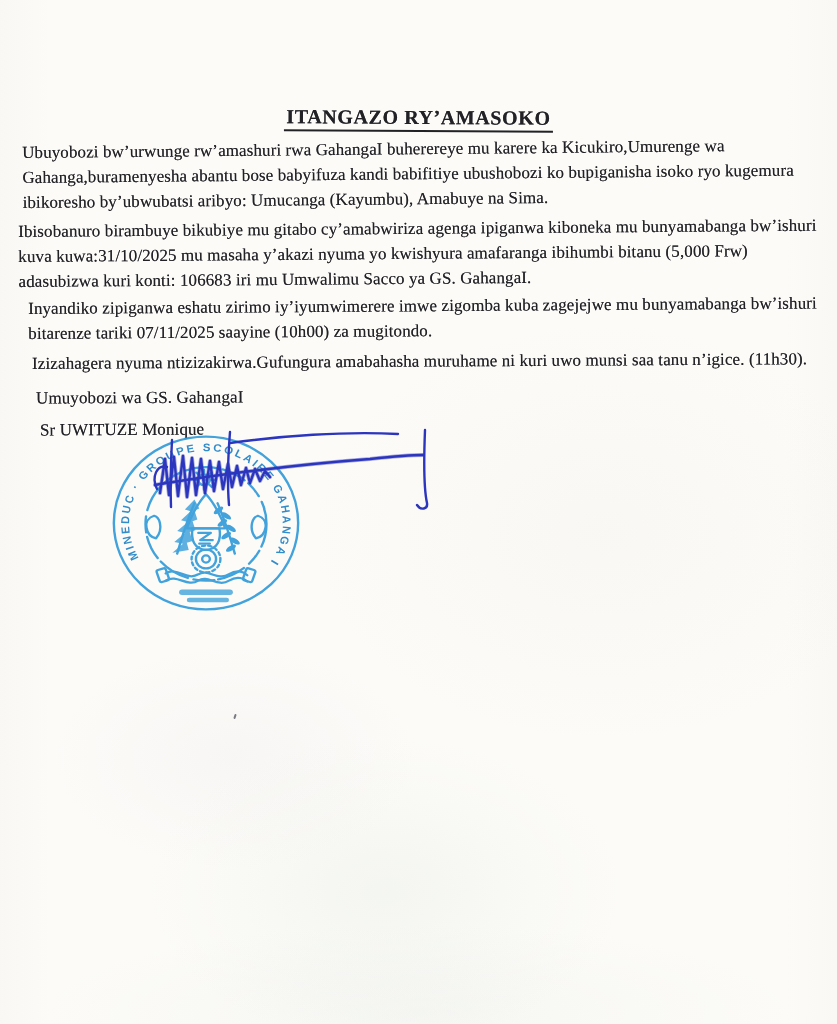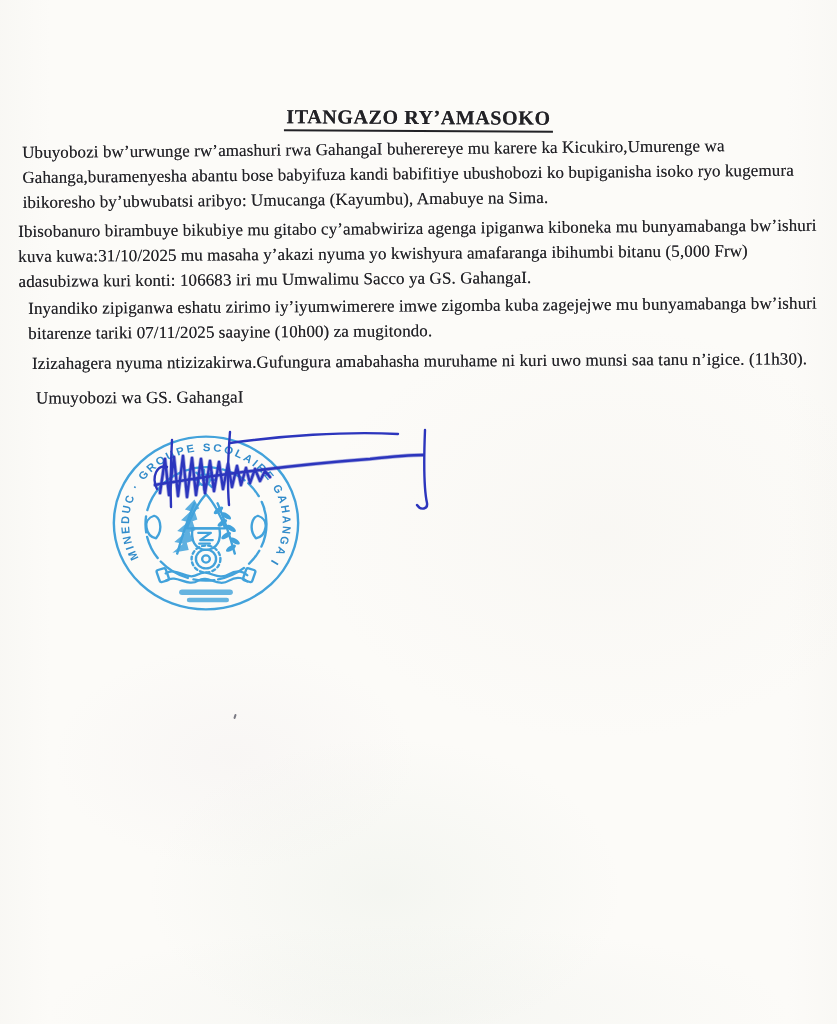--- a/index.html
+++ b/index.html
@@ -69,20 +69,21 @@
   <div class="txt p3">
     <div class="line">Inyandiko zipiganwa eshatu zirimo iy’iyumwimerere imwe zigomba kuba zagejejwe mu bunyamabanga bw’ishuri</div>
     <div class="line">bitarenze tariki 07/11/2025 saayine (10h00) za mugitondo.</div>
   </div>
 
   <div class="txt p4">
     <div class="line">Izizahagera nyuma ntizizakirwa.Gufungura amabahasha muruhame ni kuri uwo munsi saa tanu n’igice. (11h30).</div>
   </div>
 
   <div class="txt role">Umuyobozi wa GS. GahangaI</div>
+  <div class="txt name">Sr UWITUZE Monique</div>
 
   <svg class="stamp-svg" viewBox="0 0 200 200" preserveAspectRatio="none">
     <defs>
       <filter id="inkblur" x="-10%" y="-10%" width="120%" height="120%">
         <feGaussianBlur stdDeviation="0.45"></feGaussianBlur>
       </filter>
       <path id="ringPath" d="M 34.5 145.9 A 80 80 0 1 1 165.5 145.9" fill="none"></path>
     </defs>
     <g filter="url(#inkblur)" opacity="0.9">
       <circle cx="100" cy="100" r="96" class="s-stroke" stroke-width="3"></circle>

